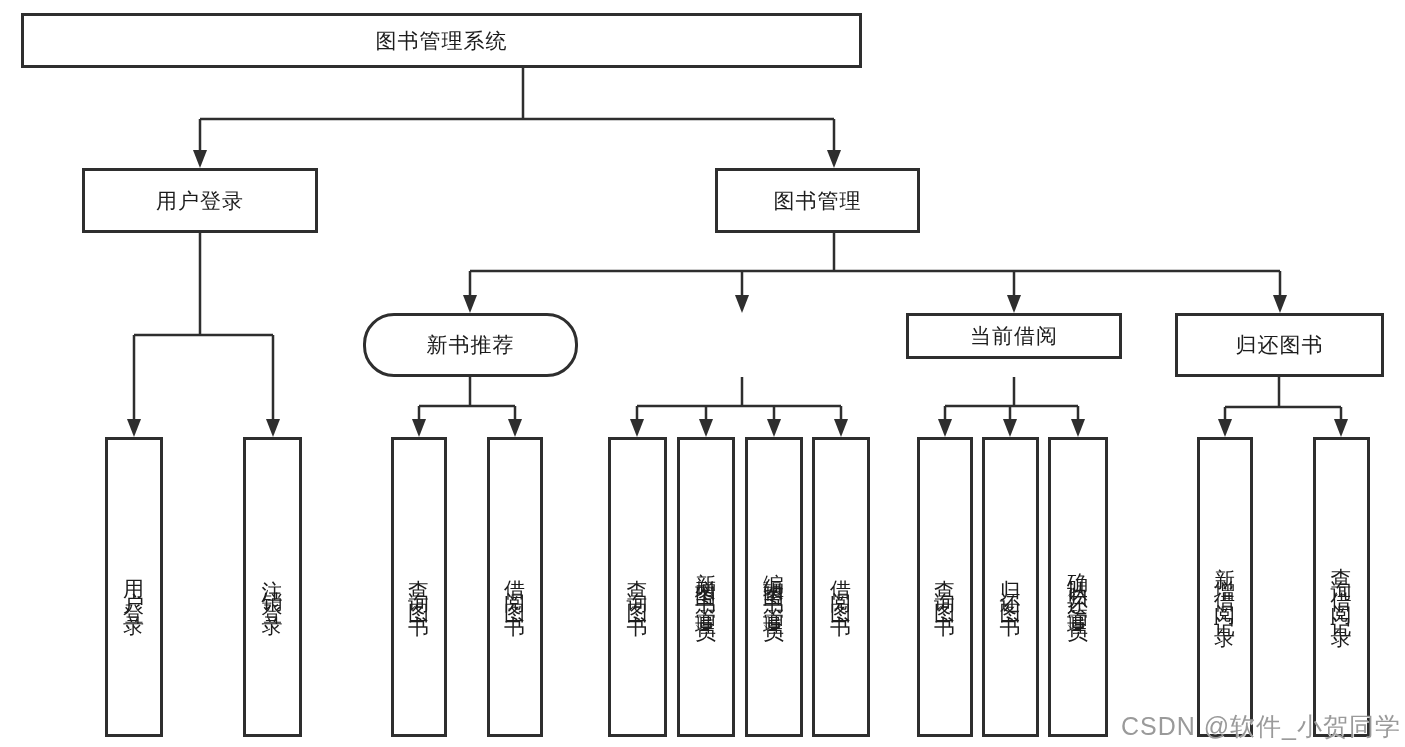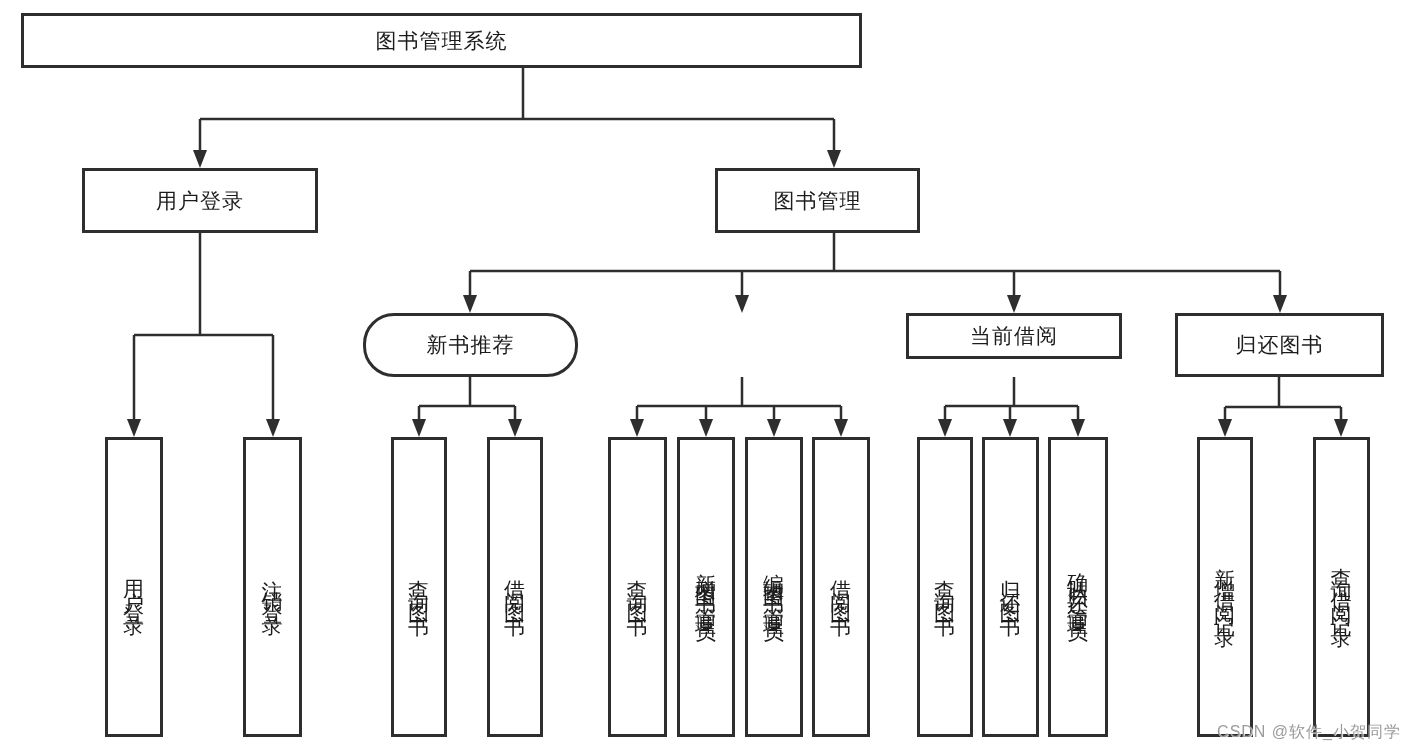--- a/index.html
+++ b/index.html
@@ -56,21 +56,21 @@
     letter-spacing: 12px;
     line-height: 1;
   }
   .vnode .vtext.tight {
     letter-spacing: 7px;
   }
   .watermark {
     position: absolute;
     right: 4px;
     bottom: 4px;
-    font-size: 16px;
+    font-size: 25px;
     color: #9a9a9a;
     letter-spacing: 1px;
     z-index: 3;
     text-shadow: 1px 1px 0 rgba(255,255,255,0.8);
     margin-left: 46px;
   }
 </style>
 </head>
 <body>
 

